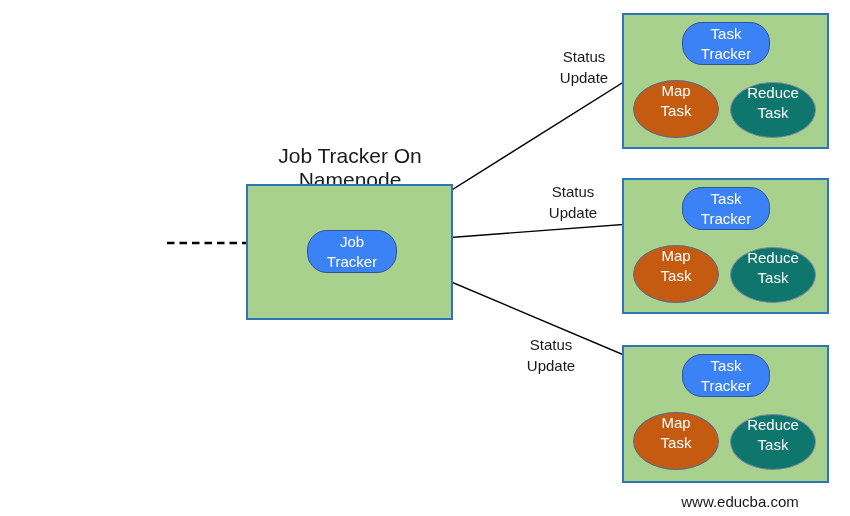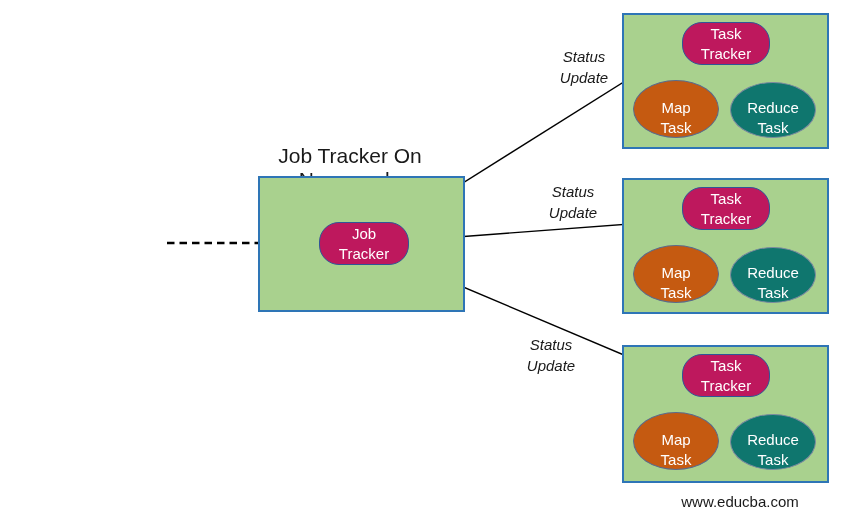--- a/index.html
+++ b/index.html
@@ -19,46 +19,46 @@
     pointer-events: none;
   }
   .green-box {
     position: absolute;
     width: 207px;
     height: 136px;
     background: #A9D18E;
     border: 2px solid #2E75B6;
     box-sizing: border-box;
   }
-  .namenode-box { left: 246px; top: 176px; margin-left: 12px; }
+  .namenode-box { left: 246px; top: 184px; }
   .tracker-box-1 { left: 622px; top: 13px; }
   .tracker-box-2 { left: 622px; top: 178px; }
   .tracker-box-3 { left: 622px; top: 345px; height: 138px; }
   .blue-rect {
     position: absolute;
-    background: #be185d;
+    background: #3b82f6;
     border: 1.5px solid #2F5597;
     border-radius: 20px;
     color: #ffffff;
     display: flex;
     align-items: center;
     justify-content: center;
     text-align: center;
     font-size: 15px;
     line-height: 1.3;
     box-sizing: border-box;
   }
   .job-node  { left: 59px; top: 44px; width: 90px; height: 43px; }
   .task-node { left: 58px; top: 7px;  width: 88px; height: 43px; }
   .blue-rect span { display: inline-block; width: 60px; }
   .ellipse {
     position: absolute;
     border-radius: 50%;
     display: flex;
-    align-items: flex-end;
+    align-items: flex-start;
     justify-content: center;
     text-align: center;
     color: #ffffff;
     font-size: 15px;
     line-height: 1.3;
     box-sizing: border-box;
   }
   .client-node {
     left: 57px; top: 217px;
     width: 109px; height: 58px;
@@ -79,21 +79,21 @@
     border: 1.5px solid #7c8aa0;
   }
   .reduce-node span { display: inline-block; width: 58px; }
   .text-label {
     position: absolute;
     font-size: 15px;
     text-align: center;
   }
   .namenode-title { left: 243px; top: 144px; width: 214px; font-size: 21px; }
   .client-caption { left: 0px;   top: 285px; width: 192px; }
-  .status-label   { width: 70px; line-height: 1.4; font-style: italic; }
+  .status-label   { width: 70px; line-height: 1.4; }
   .status-label-1 { left: 549px; top: 46px;  }
   .status-label-2 { left: 538px; top: 181px; }
   .status-label-3 { left: 516px; top: 334px; }
   .footer-label   { left: 650px; top: 493px; width: 180px; font-size: 15px; }
 </style>
 </head>
 <body>
 
 <div class="canvas">
 

